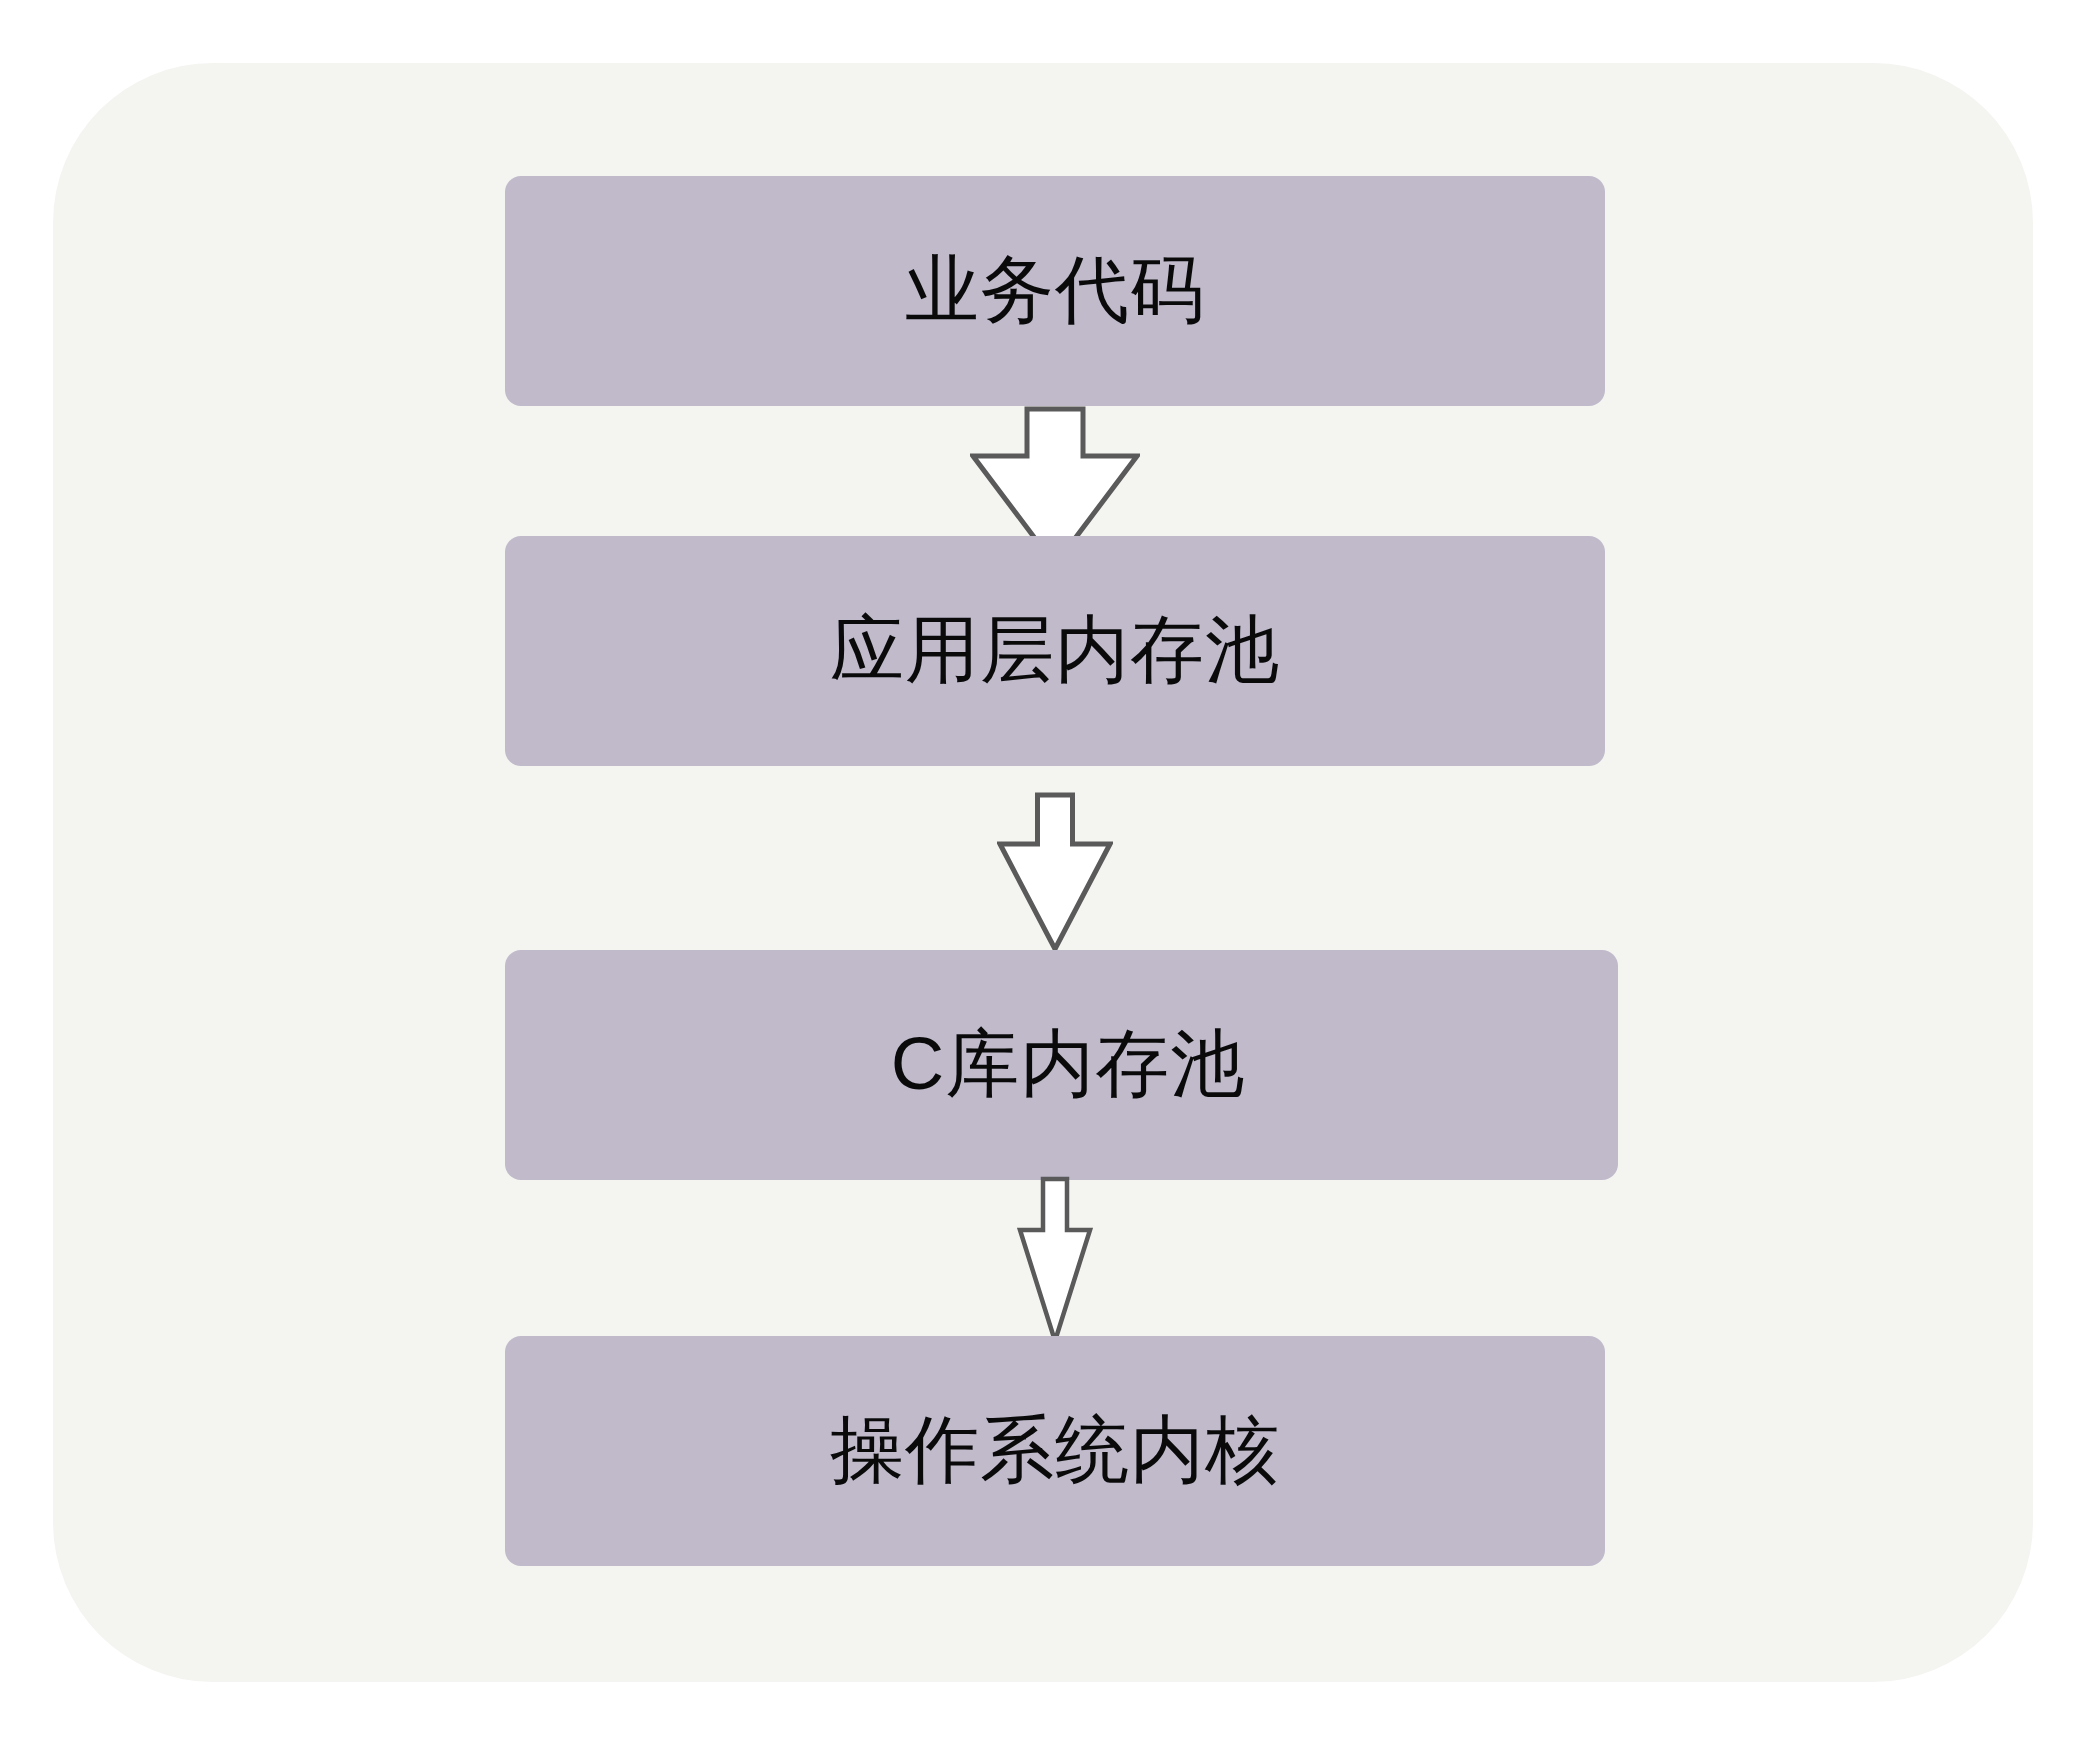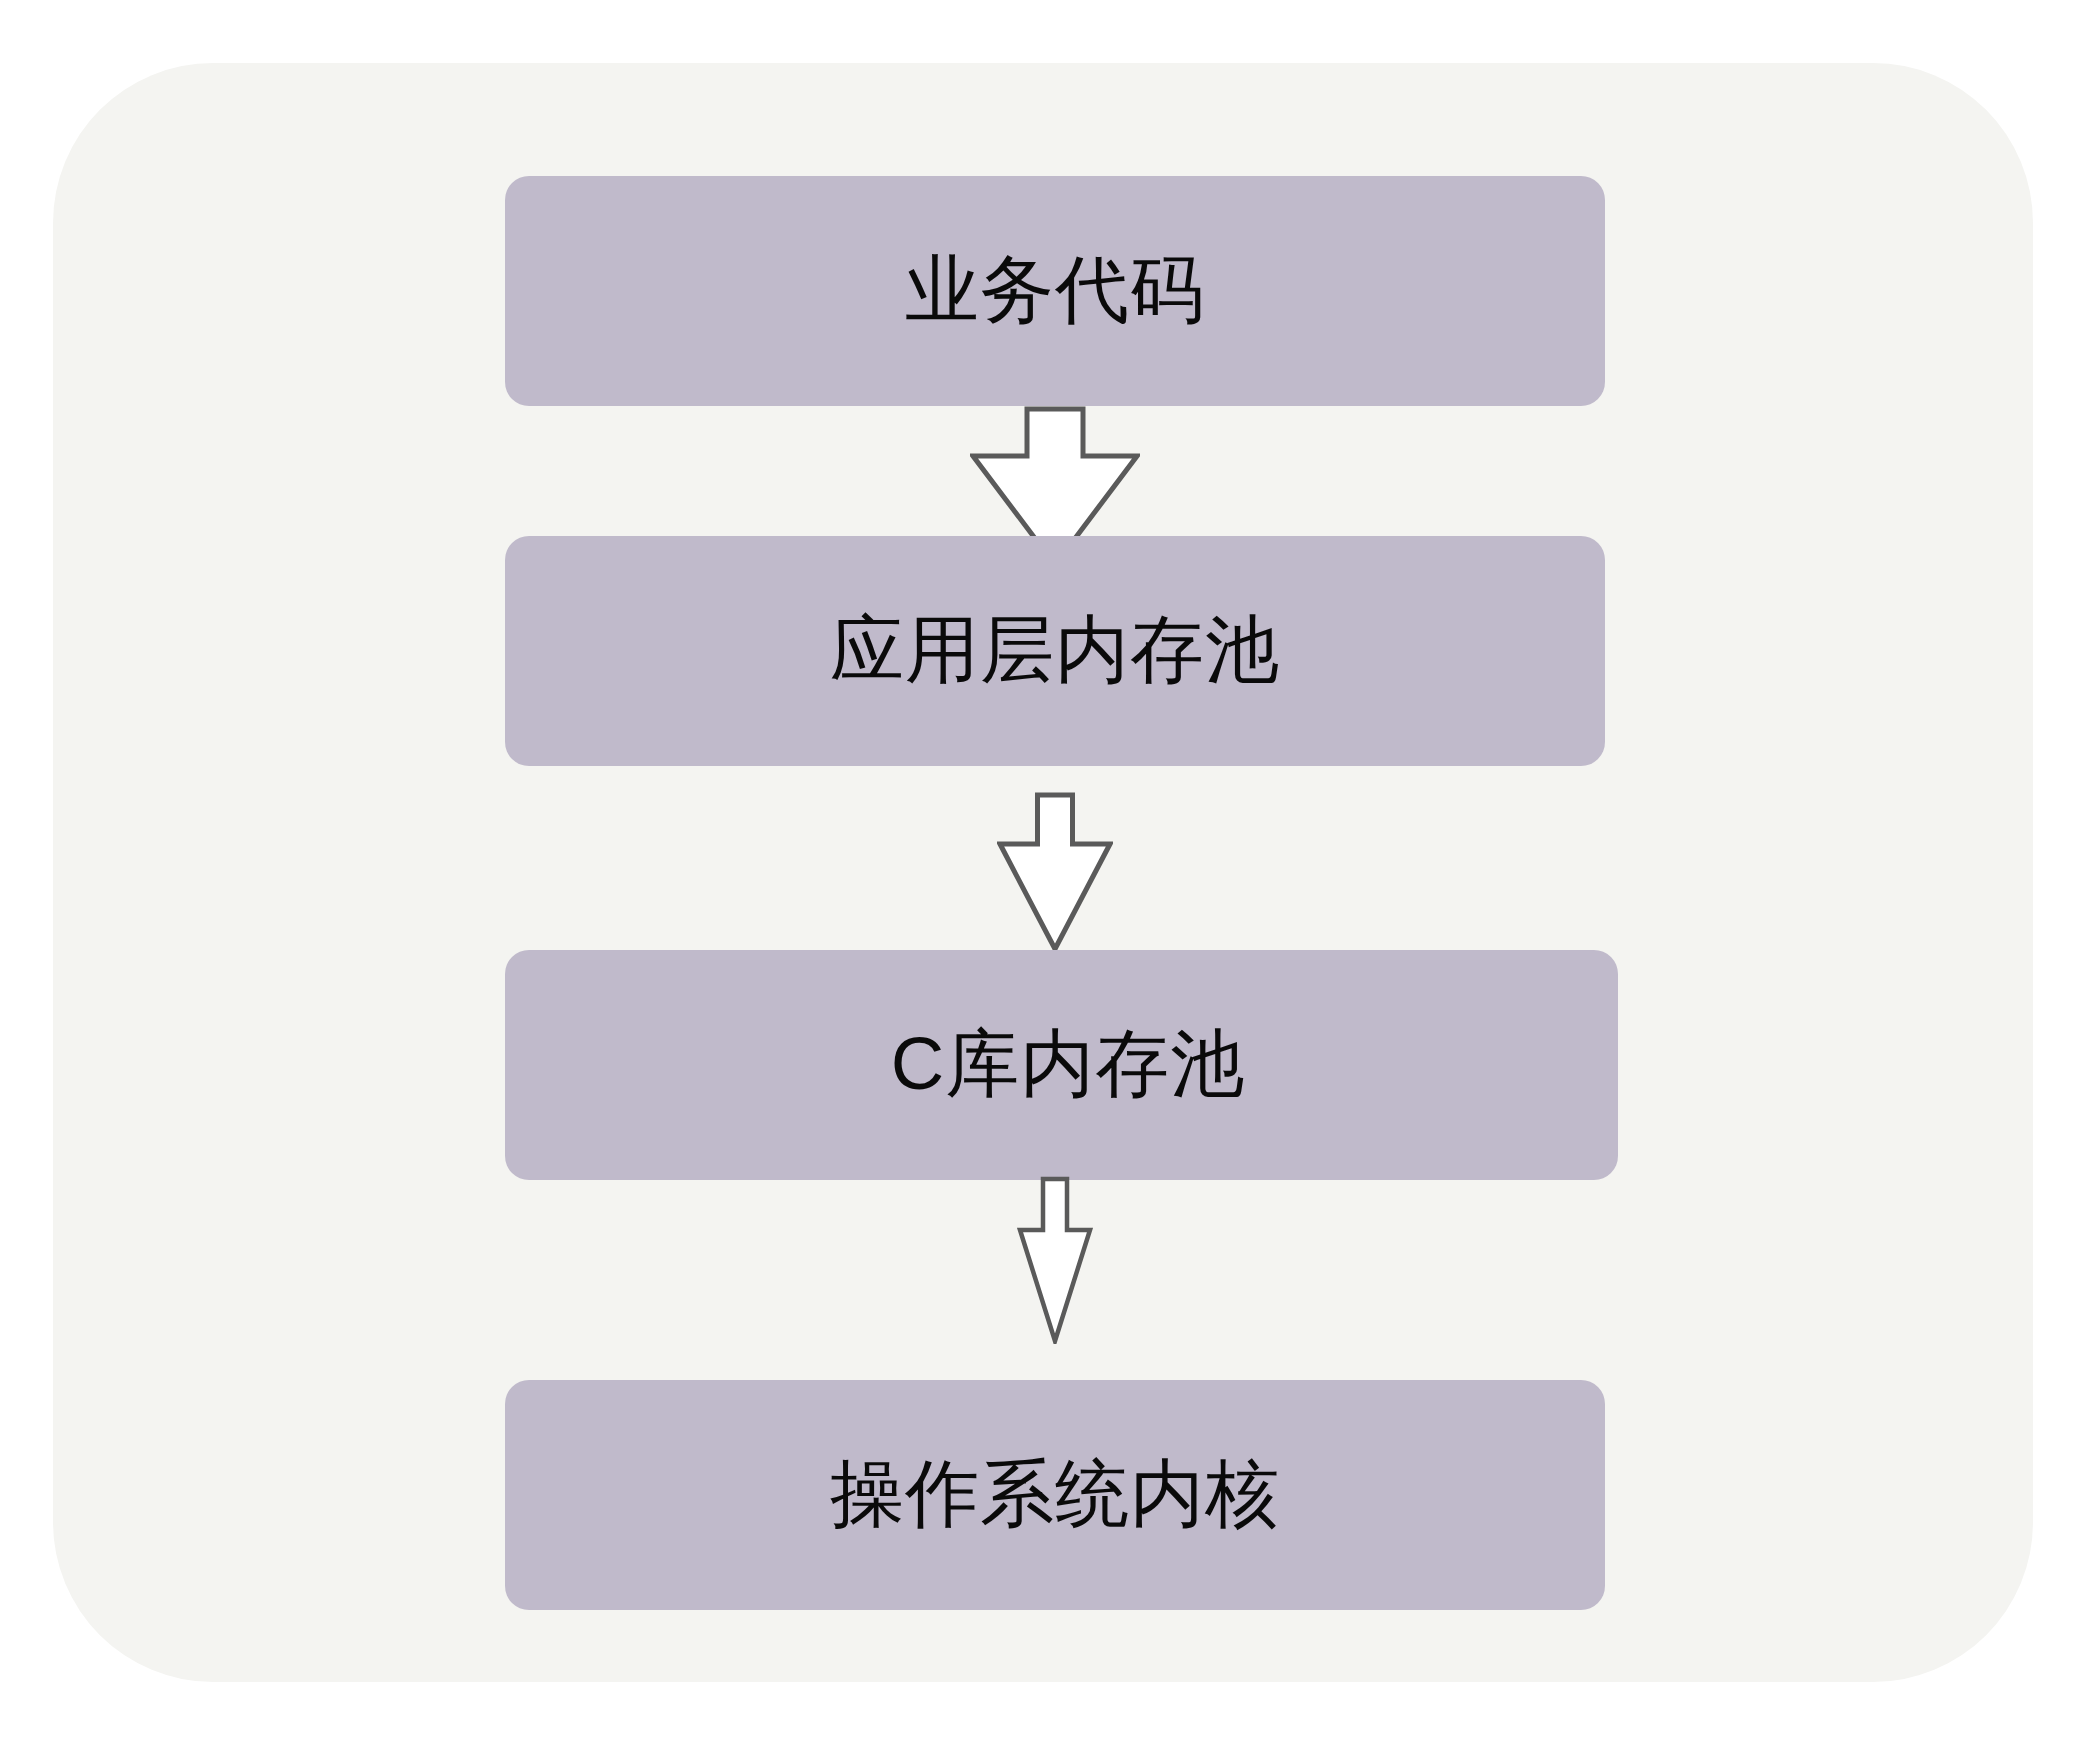--- a/index.html
+++ b/index.html
@@ -23,35 +23,35 @@
     height: 1619px;
     background: #F4F4F1;
     border-radius: 160px;
   }
   .node {
     position: absolute;
     left: 505px;
     width: 1100px;
     height: 230px;
     background: #C0BACB;
-    border-radius: 24px;
+    border-radius: 16px;
     display: flex;
     align-items: center;
     justify-content: center;
   }
   .node-label {
     font-size: 74px;
     color: #0A0A0A;
     letter-spacing: 1px;
     white-space: nowrap;
   }
   .n1 { top: 176px; }
   .n2 { top: 536px; }
   .n3 { top: 950px; padding-left: 13px; }
-  .n4 { top: 1380px; }
+  .n4 { top: 1336px; }
   .arrow {
     position: absolute;
     display: block;
   }
   .a1 { left: 970px;  top: 406px; }
   .a2 { left: 997px;  top: 792px; }
   .a3 { left: 1017px; top: 1176px; }
   .arrow polygon {
     stroke: #5A5A5A;
     stroke-linejoin: miter;

